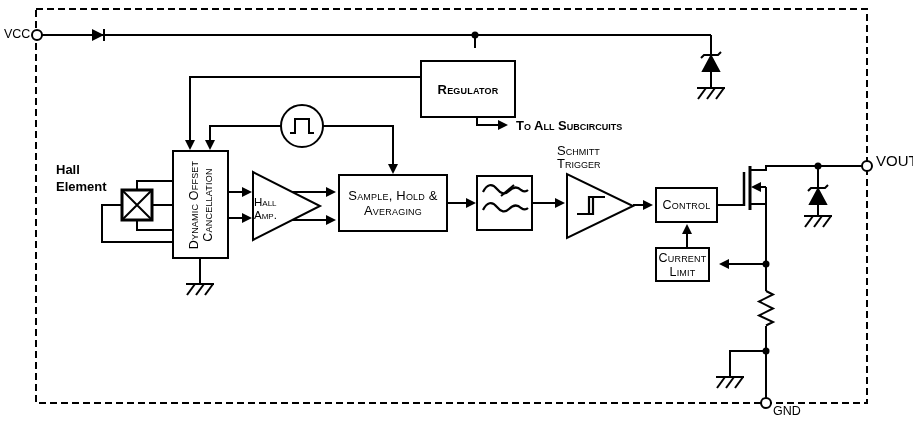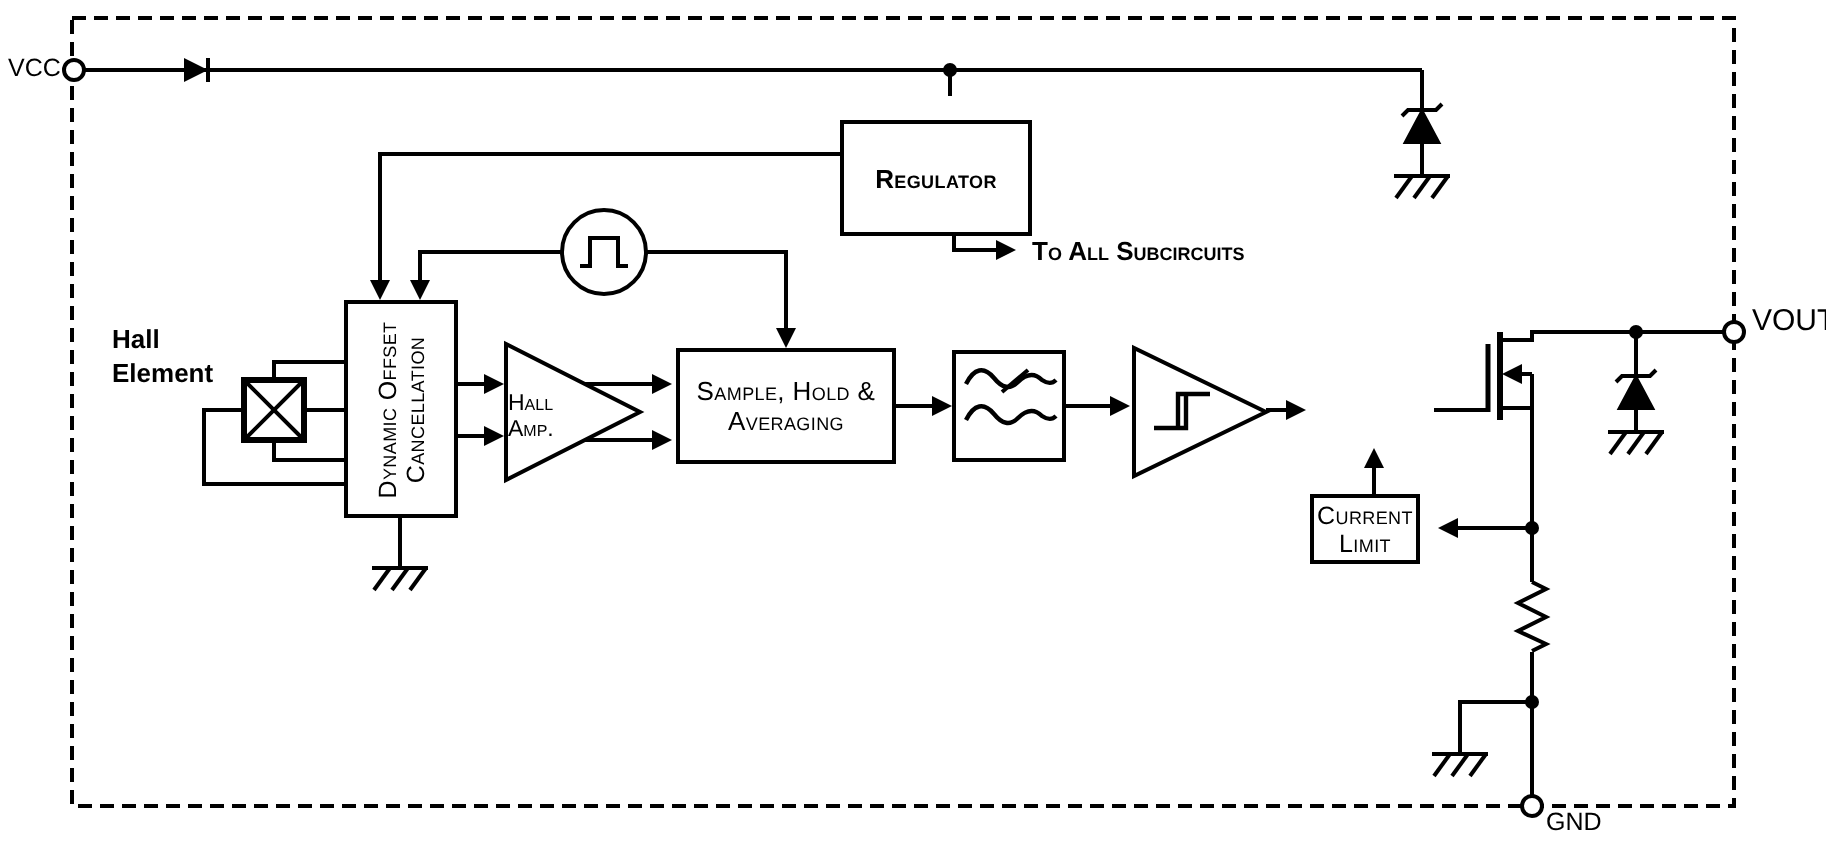--- a/index.html
+++ b/index.html
@@ -171,32 +171,39 @@
       <div>Dynamic Offset</div>
       <div>Cancellation</div>
     </div>
   </div>
 
   <div class="box" id="sample">
     <div>Sample, Hold &amp;</div>
     <div>Averaging</div>
   </div>
 
+  <div class="box" id="control">
+    <span>Control</span>
+  </div>
 
   <div class="box" id="climit">
     <div>Current</div>
     <div>Limit</div>
   </div>
 
   <div class="lbl" id="hallamp-lbl">
     <div>Hall</div>
     <div>Amp.</div>
   </div>
 
 
+  <div class="lbl" id="sch-lbl">
+    <div>Schmitt</div>
+    <div>Trigger</div>
+  </div>
 
   <div class="lbl" id="hall-lbl">
     <div>Hall</div>
     <div>Element</div>
   </div>
 
   <div class="lbl" id="toall">To All Subcircuits</div>
 
   <div class="lbl" id="vcc-lbl">VCC</div>
   <div class="lbl" id="vout-lbl">VOUT</div>

